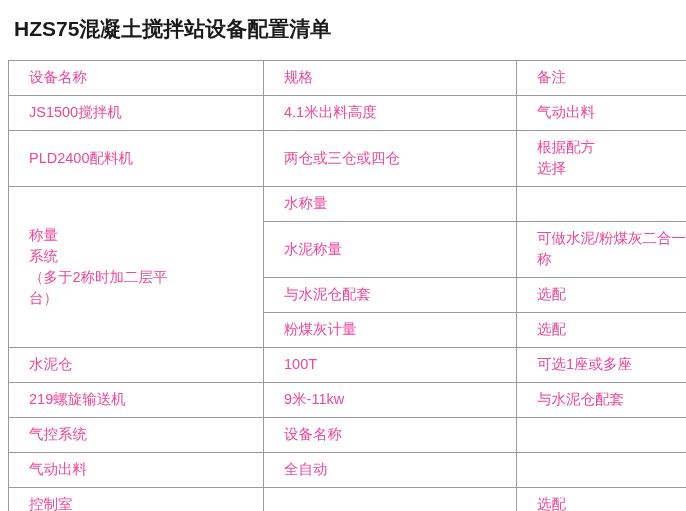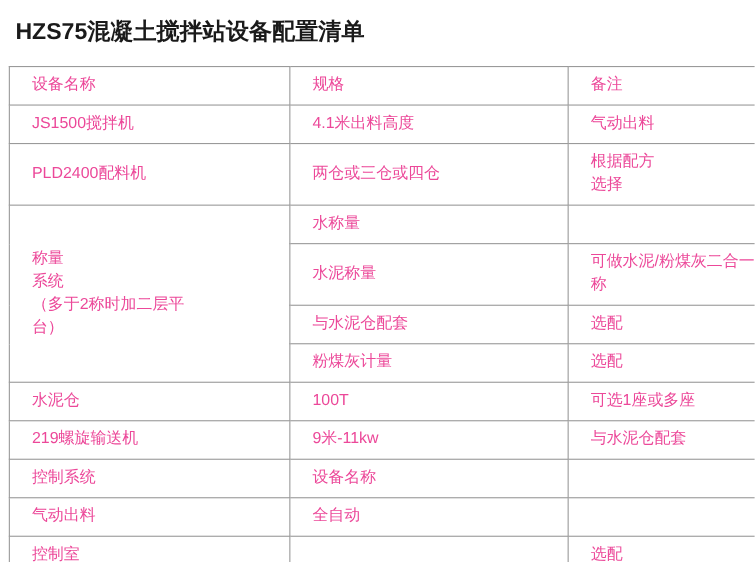--- a/index.html
+++ b/index.html
@@ -122,21 +122,21 @@
           <td class="c2">可选1座或多座</td>
         </tr>
 
         <tr>
           <td class="c0">219螺旋输送机</td>
           <td class="c1">9米-11kw</td>
           <td class="c2">与水泥仓配套</td>
         </tr>
 
         <tr>
-          <td class="c0">控制系统</td>
+          <td class="c0">气控系统</td>
           <td class="c1">设备名称</td>
           <td class="c2"></td>
         </tr>
 
         <tr>
           <td class="c0">气动出料</td>
           <td class="c1">全自动</td>
           <td class="c2"></td>
         </tr>
 

